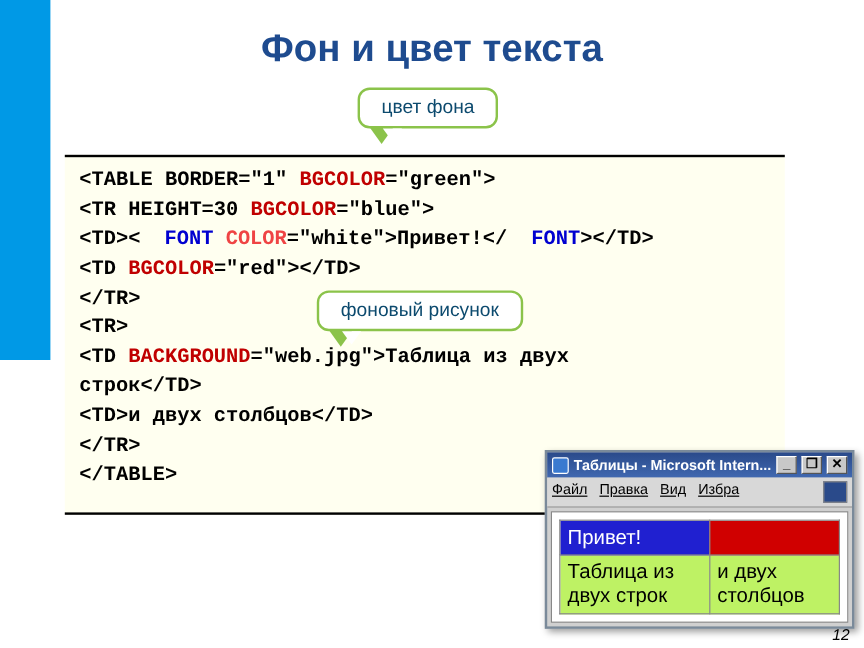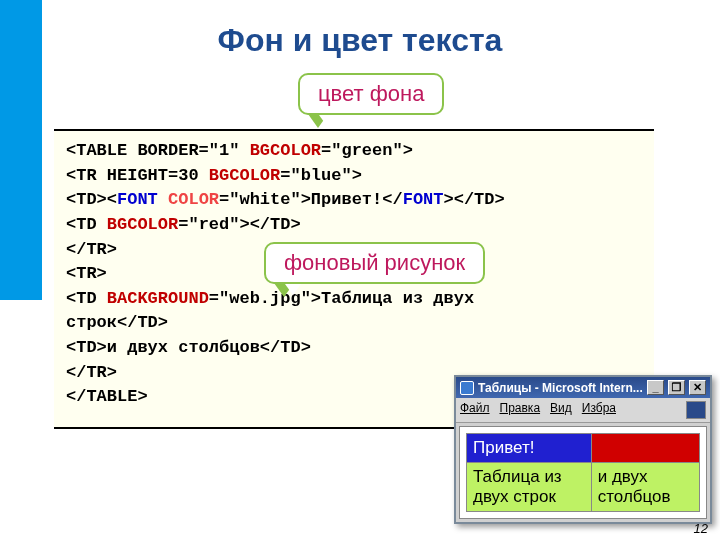--- a/index.html
+++ b/index.html
@@ -32,22 +32,22 @@
     position: absolute;
     display: flex;
     flex-direction: column;
     align-items: center;
   }
   .callout-bubble {
     border: 2px solid #8bc34a;
     border-radius: 10px;
     background: #fff;
     padding: 6px 18px;
-    font-size: 22px;
-    color: #be185d;
+    font-size: 16px;
+    color: #0c4a6e;
     white-space: nowrap;
   }
   .callout-tail {
     width: 0; height: 0;
     border-left: 10px solid transparent;
     border-right: 10px solid transparent;
     border-top: 14px solid #8bc34a;
     margin-top: -1px;
   }
   .callout-tail-inner {
@@ -73,21 +73,21 @@
     border-top: 2px solid #000;
     border-bottom: 2px solid #000;
     padding: 8px 12px;
     font-family: "Courier New", monospace;
     font-size: 17px;
     font-weight: bold;
     line-height: 1.45;
     color: #000;
   }
   .kw-red { color: #c00000; }
-  .kw-blue { color: #0000d0; }
+  .kw-blue { color: #0000d0; margin-left: 20px; }
   .kw-green { color: #ef4444; }
   .browser {
     position: absolute;
     right: 8px;
     bottom: 16px;
     width: 258px;
     border: 2px solid #7a8a9a;
     background: #d0d0d0;
     box-shadow: 3px 3px 6px rgba(0,0,0,0.4);
     font-family: Tahoma, sans-serif;

